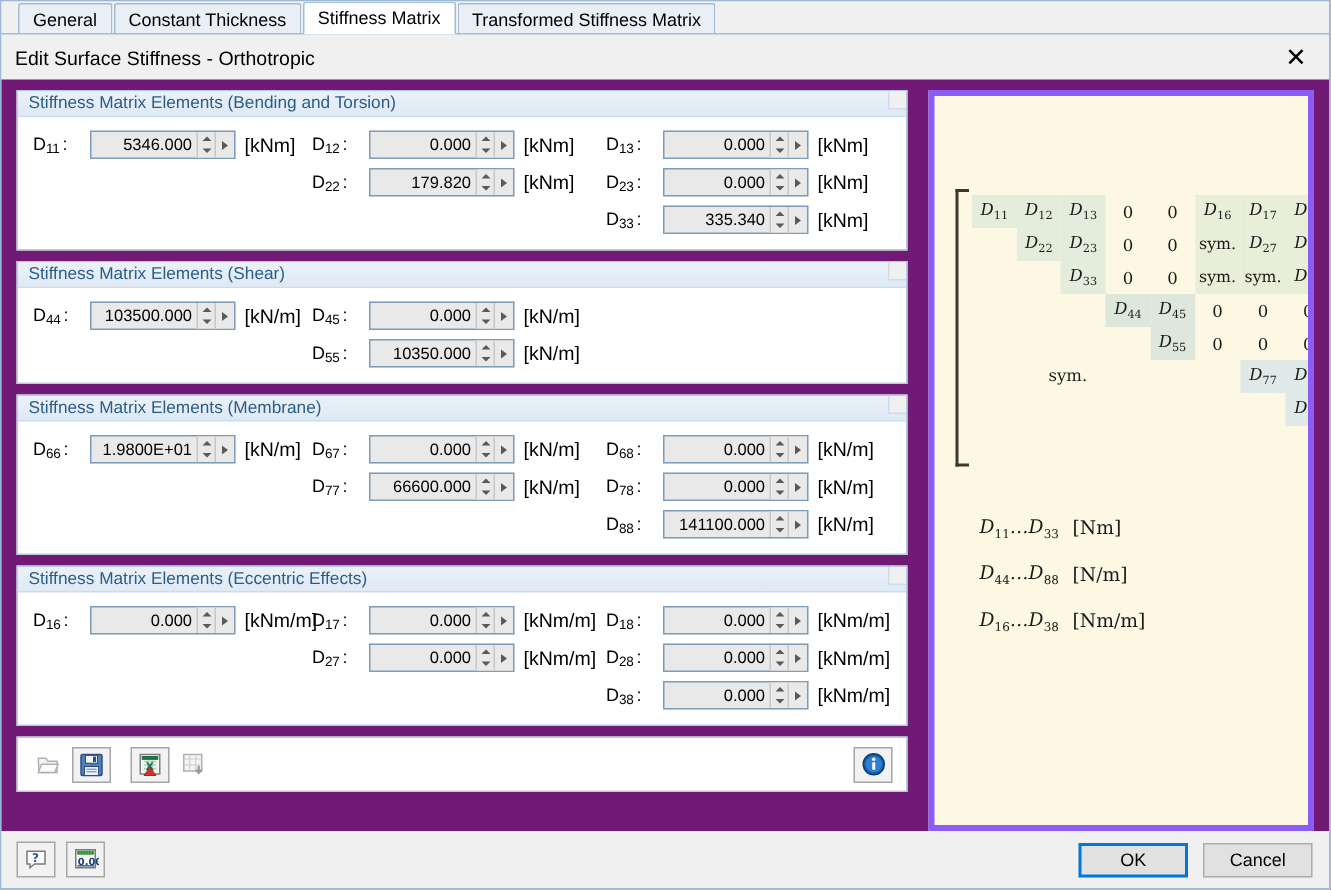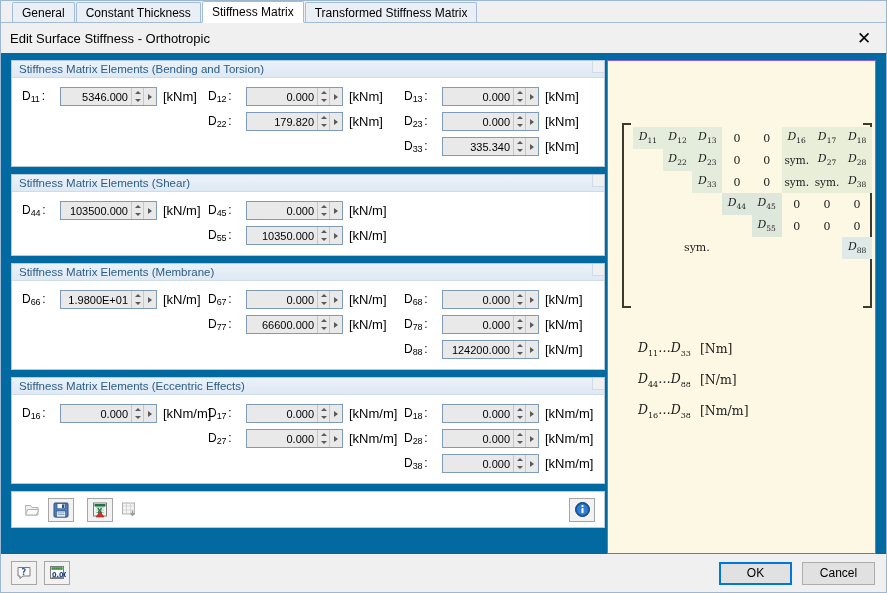--- a/index.html
+++ b/index.html
@@ -65,22 +65,22 @@
     font-weight:normal;
     margin-bottom:-1px;
     border-bottom:1px solid #fff;
   }
 
   
   #content {
     flex:1;
     display:flex;
     padding:7px 10px 0 10px;
-    background:#0369a1;
-    gap:2px;
+    background:#701a75;
+    gap:14px;
     min-height:0;
   }
   #leftcol { width:594px; flex:none; display:flex; flex-direction:column; }
   #rightcol { flex:1; display:flex; }
 
   
   .group {
     border:1px solid #b6cadd;
     background:#fff;
     margin-bottom:7px;
@@ -187,21 +187,21 @@
     margin-right:3px;
     background:transparent;
   }
   .tbtn.framed { border:1px solid #a6a6a6; background:#f2f2f2; }
   .tbtn.sep { margin-right:13px; }
   #info-btn { margin-left:auto; margin-right:2px; }
 
   
   #diagram {
     flex:1;
-    border:1px solid #8b5cf6;
+    border:4px solid #8b5cf6;
     background:#fdf8e3;
     position:relative;
     overflow:hidden;
   }
 
   
   #matrix-wrap {
     position:absolute;
     left:14px; top:62px;
     width:250px; height:185px;
@@ -598,21 +598,21 @@
                   </div>
                   <span class="unit">[kN/m]</span>
                 </div>
               </div>
               <div class="row">
                 <div class="cell c1"></div>
                 <div class="cell c2"></div>
                 <div class="cell c3">
                   <span class="flabel">D<span class="sub">88</span><span class="colon">:</span></span>
                   <div class="spin">
-                    <div class="val">124200.000</div>
+                    <div class="val">141100.000</div>
                     <div class="updown">
                       <span class="up">
                         <i></i>
                       </span>
                       <span class="dn">
                         <i></i>
                       </span>
                     </div>
                     <div class="more">
                       <i></i>
@@ -851,20 +851,30 @@
                   <td class="num">0</td>
                   <td class="num">0</td>
                 </tr>
                 <tr>
                   <td>&nbsp;</td>
                   <td>&nbsp;</td>
                   <td>&nbsp;</td>
                   <td>&nbsp;</td>
                   <td>&nbsp;</td>
                   <td>&nbsp;</td>
+                  <td class="memb">D<sub>77</sub></td>
+                  <td class="memb">D<sub>78</sub></td>
+                </tr>
+                <tr>
+                  <td>&nbsp;</td>
+                  <td>&nbsp;</td>
+                  <td>&nbsp;</td>
+                  <td>&nbsp;</td>
+                  <td>&nbsp;</td>
+                  <td>&nbsp;</td>
                   <td>&nbsp;</td>
                   <td class="memb">D<sub>88</sub></td>
                 </tr>
               </tbody>
           </table>
           <div class="symlabel">sym.</div>
         </div>
         <div id="legend">
             <div class="lrow">
               <span class="d">D<sub>11</sub>…D<sub>33</sub></span>

